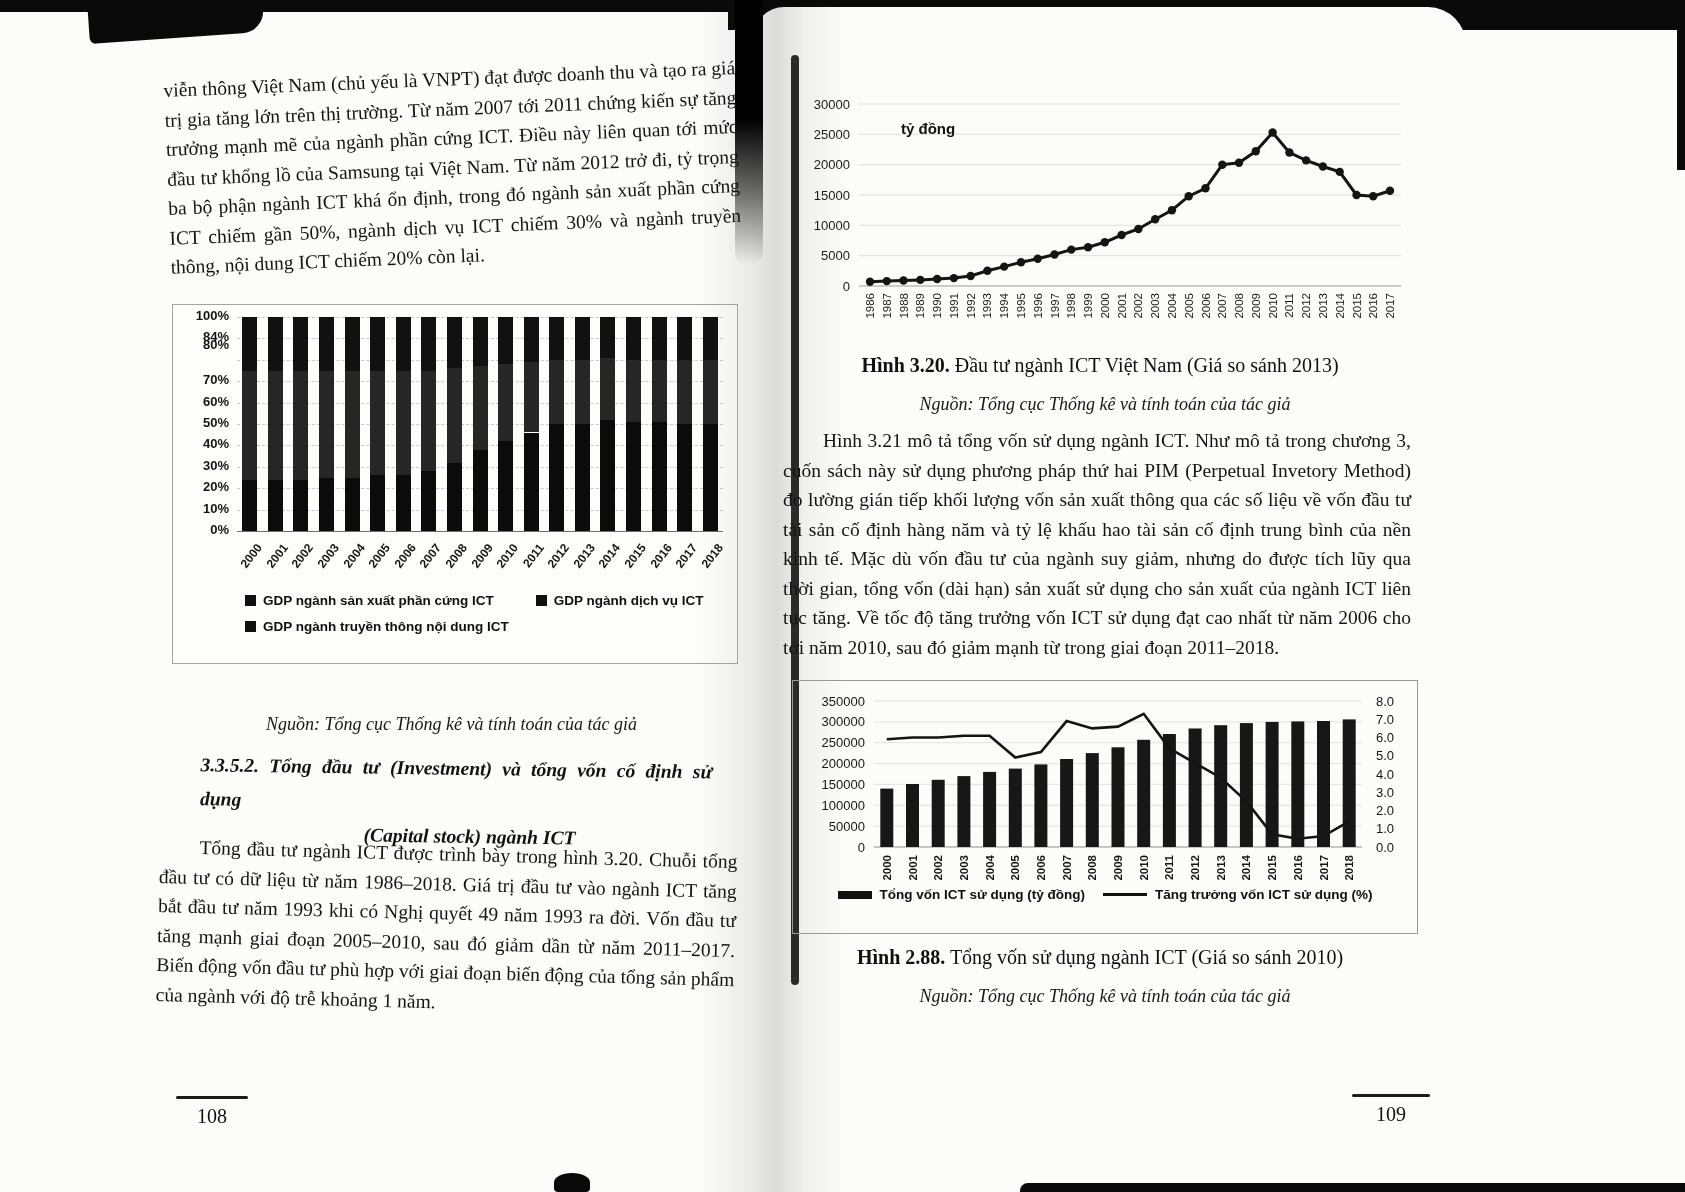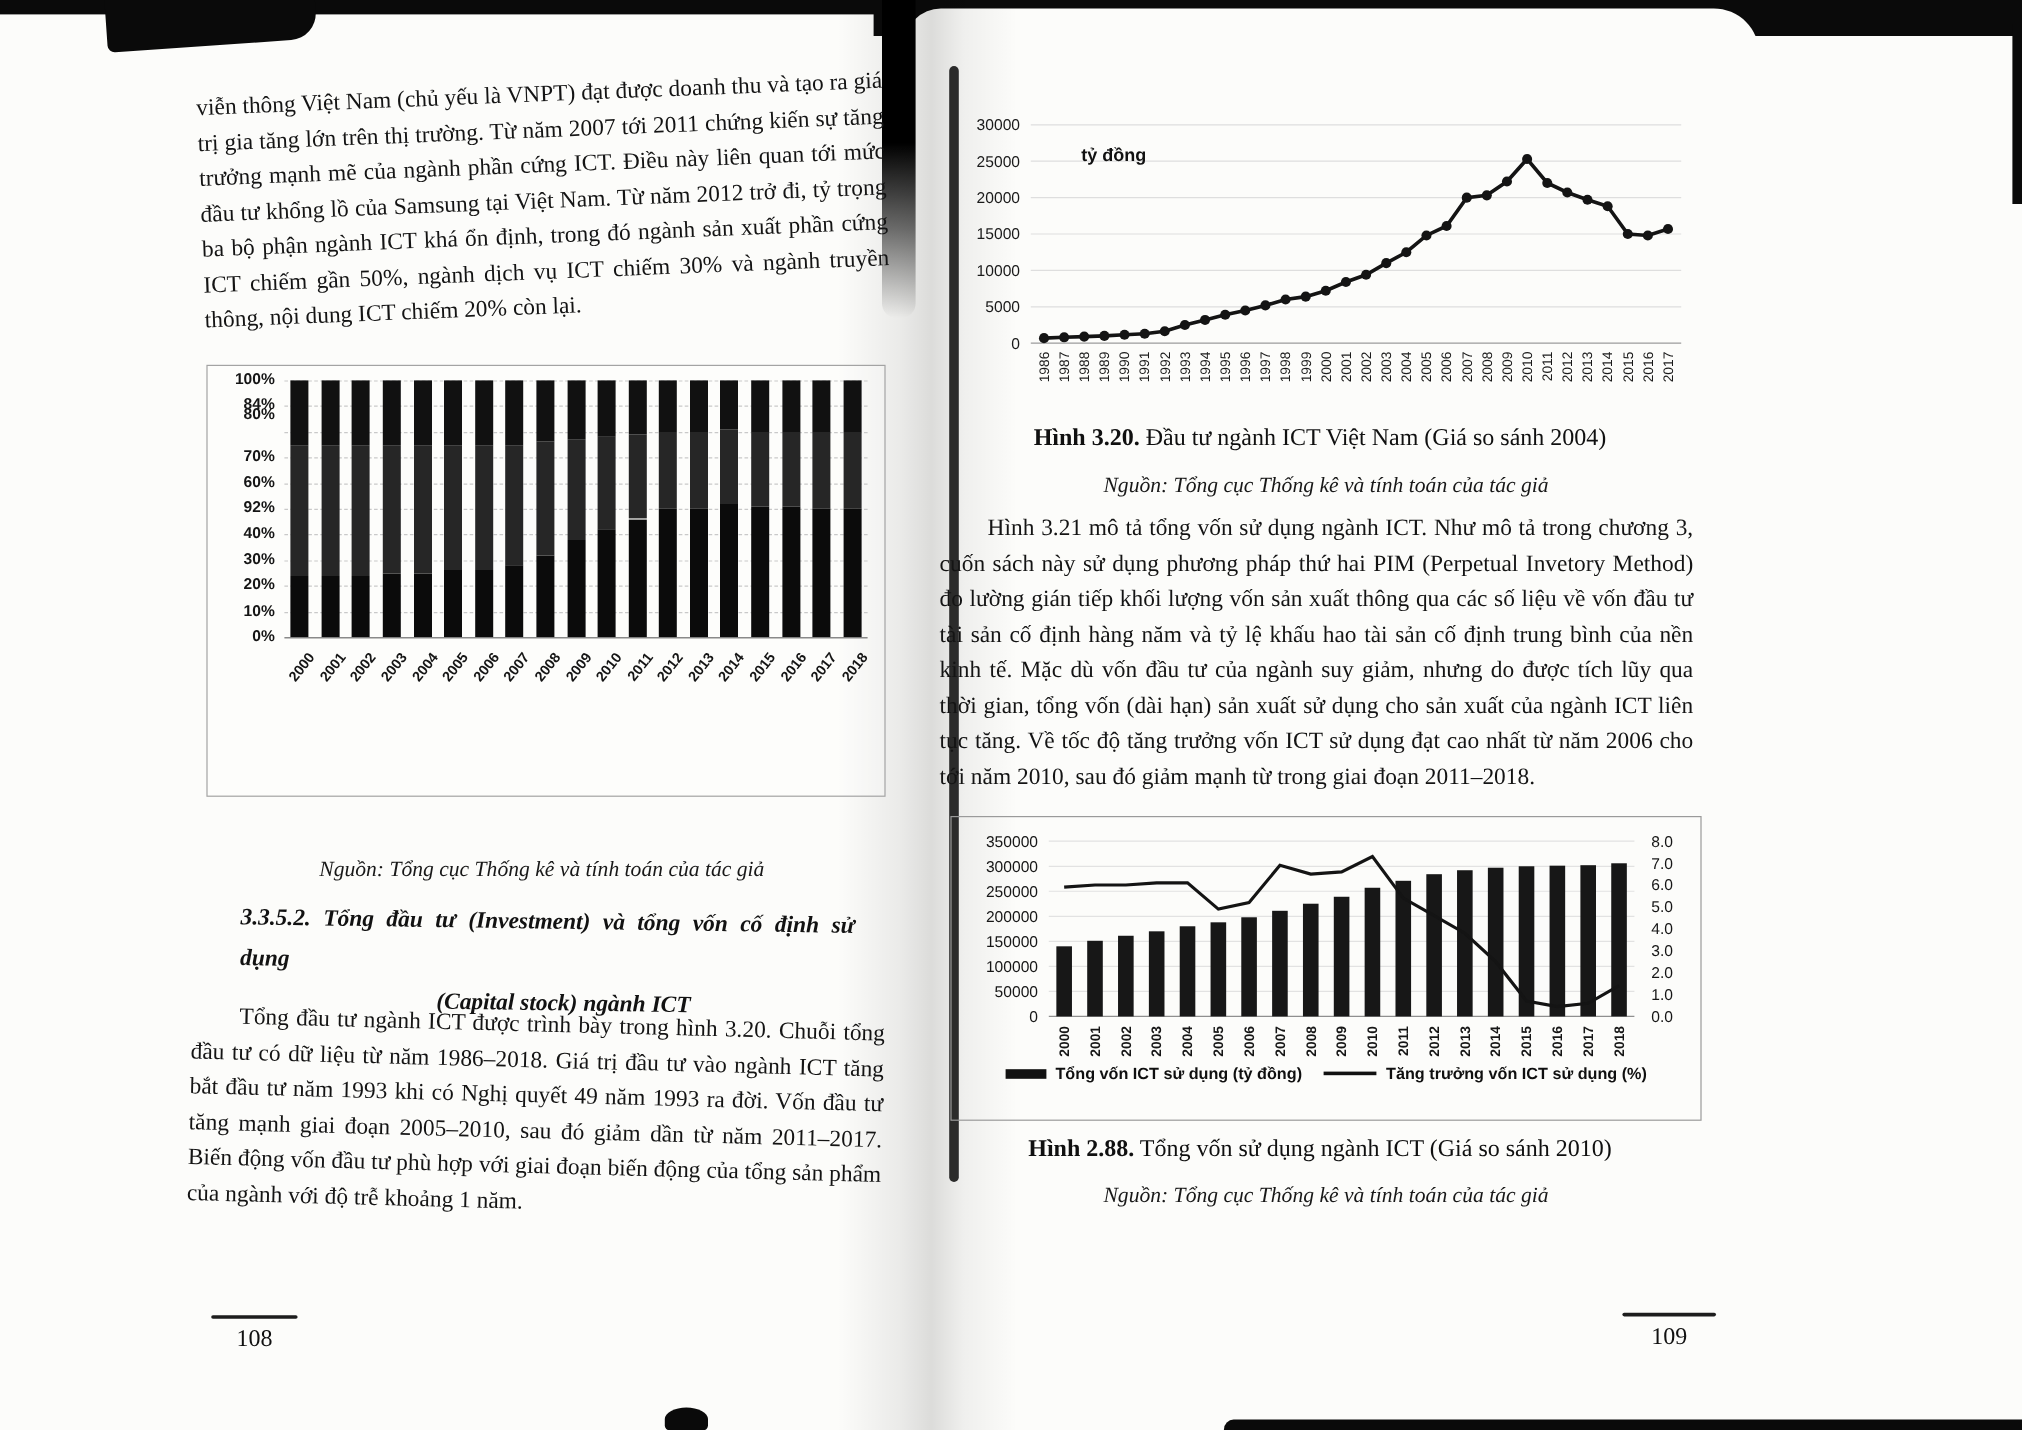--- a/index.html
+++ b/index.html
@@ -64,21 +64,21 @@
         <div class="f19-ylab" style="top:3.0px">100%</div>
         <div class="f19-grid" style="top:12.0px"></div>
         <div class="f19-ylab" style="top:24.4px">84%</div>
         <div class="f19-grid" style="top:33.4px"></div>
         <div class="f19-ylab" style="top:32px">80%</div>
         <div class="f19-grid" style="top:54.8px"></div>
         <div class="f19-ylab" style="top:67.2px">70%</div>
         <div class="f19-grid" style="top:76.2px"></div>
         <div class="f19-ylab" style="top:88.6px">60%</div>
         <div class="f19-grid" style="top:97.6px"></div>
-        <div class="f19-ylab" style="top:110.0px">92%</div>
+        <div class="f19-ylab" style="top:110.0px">50%</div>
         <div class="f19-grid" style="top:119.0px"></div>
         <div class="f19-ylab" style="top:131.4px">40%</div>
         <div class="f19-grid" style="top:140.4px"></div>
         <div class="f19-ylab" style="top:152.8px">30%</div>
         <div class="f19-grid" style="top:161.8px"></div>
         <div class="f19-ylab" style="top:174.2px">20%</div>
         <div class="f19-grid" style="top:183.2px"></div>
         <div class="f19-ylab" style="top:195.6px">10%</div>
         <div class="f19-grid" style="top:204.6px"></div>
         <div class="f19-ylab" style="top:217.0px">0%</div>
@@ -153,20 +153,38 @@
         <div class="f19-seg" style="left:504.1px;top:119.0px;width:15px;height:107.0px;background:#0b0b0b"></div>
         <div class="f19-seg" style="left:504.1px;top:54.8px;width:15px;height:64.2px;background:#262626"></div>
         <div class="f19-seg" style="left:504.1px;top:12.0px;width:15px;height:42.8px;background:#111111"></div>
         <div class="f19-xlab" style="left:472.1px;top:236px">2017</div>
         <div class="f19-seg" style="left:529.7px;top:119.0px;width:15px;height:107.0px;background:#0b0b0b"></div>
         <div class="f19-seg" style="left:529.7px;top:54.8px;width:15px;height:64.2px;background:#262626"></div>
         <div class="f19-seg" style="left:529.7px;top:12.0px;width:15px;height:42.8px;background:#111111"></div>
         <div class="f19-xlab" style="left:497.7px;top:236px">2018</div>
         <div class="f19-base" style="top:226px"></div>
       </div>
+    <div class="f19-legend">
+        <div class="f19-lrow">
+          <div class="f19-item">
+            <span class="f19-sw"></span>
+            <span>GDP ngành sản xuất phần cứng ICT</span>
+          </div>
+          <div class="f19-item">
+            <span class="f19-sw"></span>
+            <span>GDP ngành dịch vụ ICT</span>
+          </div>
+        </div>
+        <div class="f19-lrow">
+          <div class="f19-item">
+            <span class="f19-sw"></span>
+            <span>GDP ngành  truyền thông nội dung ICT</span>
+          </div>
+        </div>
+      </div>
   </div>
 
   <div class="abs source" style="left:163px;top:714px;width:577px;">Nguồn: Tổng cục Thống kê và tính toán của tác giả</div>
 
   <div class="abs heading" style="left:200px;top:752px;width:540px;transform:rotate(0.8deg);">
     <div class="l1"><span>3.3.5.2.</span> <span>Tổng đầu tư (Investment) và tổng vốn cố định sử dụng</span></div>
     <div class="l2">(Capital stock) ngành ICT</div>
   </div>
 
   <div class="abs para indent" style="left:160px;top:832px;width:578px;transform:rotate(1.5deg);transform-origin:0 0;">Tổng đầu tư ngành ICT được trình bày trong hình 3.20. Chuỗi tổng đầu tư có dữ liệu từ năm 1986–2018. Giá trị đầu tư vào ngành ICT tăng bắt đầu tư năm 1993 khi có Nghị quyết 49 năm 1993 ra đời. Vốn đầu tư tăng mạnh giai đoạn 2005–2010, sau đó giảm dần từ năm 2011–2017. Biến động vốn đầu tư phù hợp với giai đoạn biến động của tổng sản phẩm của ngành với độ trễ khoảng 1 năm.</div>
@@ -255,21 +273,21 @@
           <text transform="translate(533.9,213) rotate(-90)" x="0" y="0" text-anchor="end" font-size="11.5" font-family="Liberation Sans, DejaVu Sans, sans-serif" fill="#1a1a1a">2013</text>
           <text transform="translate(550.7,213) rotate(-90)" x="0" y="0" text-anchor="end" font-size="11.5" font-family="Liberation Sans, DejaVu Sans, sans-serif" fill="#1a1a1a">2014</text>
           <text transform="translate(567.5,213) rotate(-90)" x="0" y="0" text-anchor="end" font-size="11.5" font-family="Liberation Sans, DejaVu Sans, sans-serif" fill="#1a1a1a">2015</text>
           <text transform="translate(584.2,213) rotate(-90)" x="0" y="0" text-anchor="end" font-size="11.5" font-family="Liberation Sans, DejaVu Sans, sans-serif" fill="#1a1a1a">2016</text>
           <text transform="translate(601.0,213) rotate(-90)" x="0" y="0" text-anchor="end" font-size="11.5" font-family="Liberation Sans, DejaVu Sans, sans-serif" fill="#1a1a1a">2017</text>
           <text x="108" y="54" font-size="15" font-weight="bold" font-family="Liberation Sans, DejaVu Sans, sans-serif" fill="#111">tỷ đồng</text>
         </svg></div>
   </div>
 
   <div class="abs caption" style="left:790px;top:354px;width:620px;">
-    <span class="capb">Hình 3.20.</span><span> Đầu tư ngành ICT Việt Nam (Giá so sánh 2004)</span>
+    <span class="capb">Hình 3.20.</span><span> Đầu tư ngành ICT Việt Nam (Giá so sánh 2013)</span>
   </div>
   <div class="abs source" style="left:800px;top:394px;width:610px;">Nguồn: Tổng cục Thống kê và tính toán của tác giả</div>
 
   <div class="abs para indent" style="left:783px;top:426px;width:628px;">Hình 3.21 mô tả tổng vốn sử dụng ngành ICT. Như mô tả trong chương 3, cuốn sách này sử dụng phương pháp thứ hai PIM (Perpetual Invetory Method) đo lường gián tiếp khối lượng vốn sản xuất thông qua các số liệu về vốn đầu tư tài sản cố định hàng năm và tỷ lệ khấu hao tài sản cố định trung bình của nền kinh tế. Mặc dù vốn đầu tư của ngành suy giảm, nhưng do được tích lũy qua thời gian, tổng vốn (dài hạn) sản xuất sử dụng cho sản xuất của ngành ICT liên tục tăng. Về tốc độ tăng trưởng vốn ICT sử dụng đạt cao nhất từ năm 2006 cho tới năm 2010, sau đó giảm mạnh từ trong giai đoạn 2011–2018.</div>
 
   <div class="abs f21-box" style="left:792px;top:680px;width:624px;height:252px;">
     <div style="position:absolute;left:1px;top:2px;"><svg width="622" height="206" viewBox="0 0 622 206" xmlns="http://www.w3.org/2000/svg">
           <text x="71" y="168.5" text-anchor="end" font-size="13" font-family="Liberation Sans, DejaVu Sans, sans-serif" fill="#161616">0</text>
           <line x1="80" y1="143.1" x2="568" y2="143.1" stroke="#e2e2e2" stroke-width="1"></line>
           <text x="71" y="147.6" text-anchor="end" font-size="13" font-family="Liberation Sans, DejaVu Sans, sans-serif" fill="#161616">50000</text>

